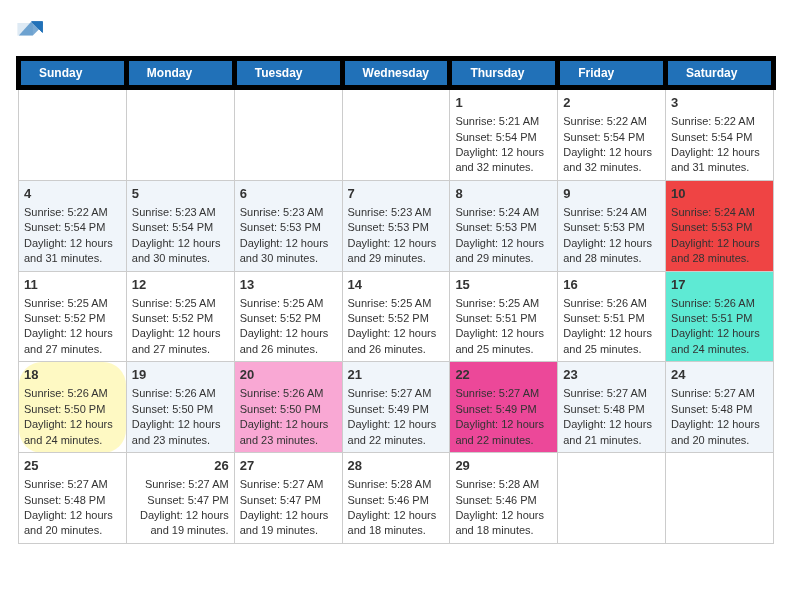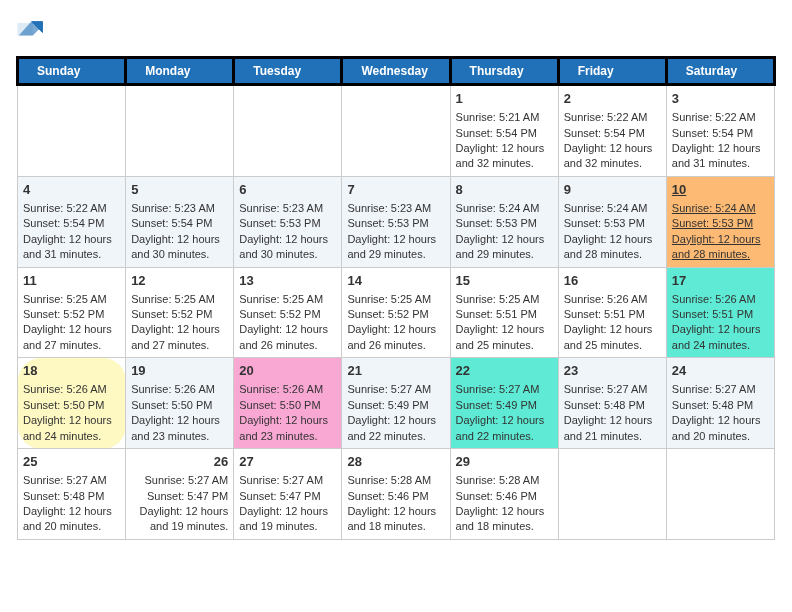--- a/index.html
+++ b/index.html
@@ -47,21 +47,21 @@
       border-collapse: collapse;
       font-size: 11px;
     }
     .calendar th {
       background: #2171b8;
       color: #fff;
       text-align: left;
       padding: 5px 18px;
       font-size: 12px;
       font-weight: bold;
-      border: 3px solid #000000;
+      border: 5px solid #000000;
     }
     .calendar td {
       border: 1px solid #ccc;
       vertical-align: top;
       padding: 4px 5px;
       width: calc(100% / 7);
       min-height: 80px;
       color: #333;
       font-size: 11px;
       line-height: 1.4;
@@ -177,21 +177,21 @@
           <div>Sunrise: 5:24 AM</div>
           <div>Sunset: 5:53 PM</div>
           <div>Daylight: 12 hours and 29 minutes.</div>
         </td>
         <td style="background: rgb(240, 245, 250);">
           <span class="day-num">9</span>
           <div>Sunrise: 5:24 AM</div>
           <div>Sunset: 5:53 PM</div>
           <div>Daylight: 12 hours and 28 minutes.</div>
         </td>
-        <td style="background: #fdba74; text-decoration: underline;">
+        <td style="background: #ef4444;">
           <span class="day-num">10</span>
           <div>Sunrise: 5:24 AM</div>
           <div>Sunset: 5:53 PM</div>
           <div>Daylight: 12 hours and 28 minutes.</div>
         </td>
       </tr>
       <tr>
         <td style="background: rgb(255, 255, 255); margin-top: 48px;">
           <span class="day-num">11</span>
           <div>Sunrise: 5:25 AM</div>
@@ -253,21 +253,21 @@
           <div>Sunrise: 5:26 AM</div>
           <div>Sunset: 5:50 PM</div>
           <div>Daylight: 12 hours and 23 minutes.</div>
         </td>
         <td style="background: rgb(240, 245, 250);">
           <span class="day-num">21</span>
           <div>Sunrise: 5:27 AM</div>
           <div>Sunset: 5:49 PM</div>
           <div>Daylight: 12 hours and 22 minutes.</div>
         </td>
-        <td style="background: #5eead4;">
+        <td style="background: #ec4899;">
           <span class="day-num">22</span>
           <div>Sunrise: 5:27 AM</div>
           <div>Sunset: 5:49 PM</div>
           <div>Daylight: 12 hours and 22 minutes.</div>
         </td>
         <td style="background: rgb(240, 245, 250);">
           <span class="day-num">23</span>
           <div>Sunrise: 5:27 AM</div>
           <div>Sunset: 5:48 PM</div>
           <div>Daylight: 12 hours and 21 minutes.</div>

